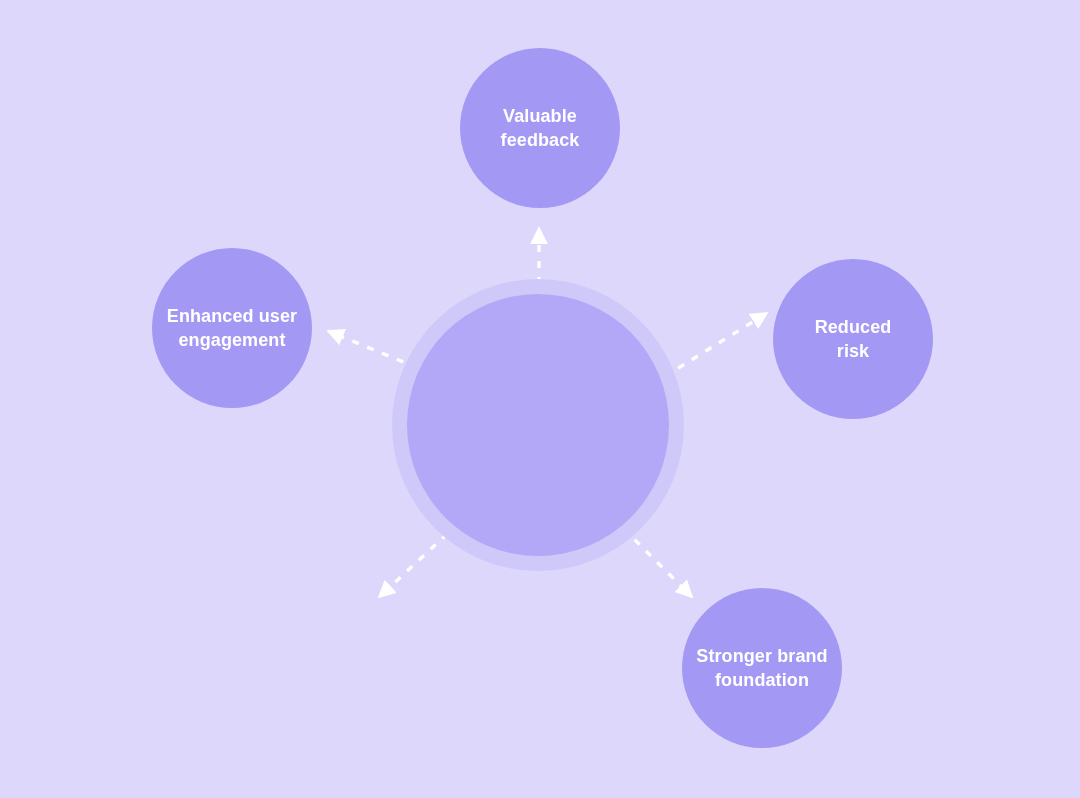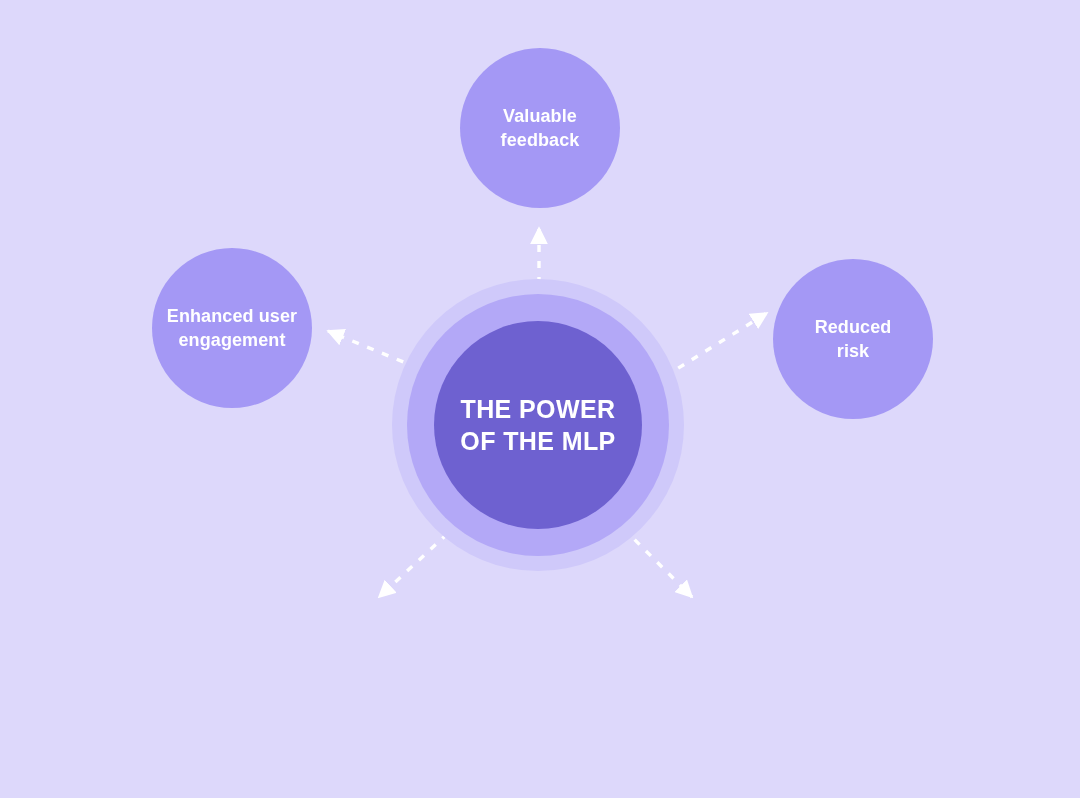--- a/index.html
+++ b/index.html
@@ -100,26 +100,20 @@
 
     <line x1="651" y1="385" x2="767" y2="313" stroke="#ffffff" stroke-width="3.4" stroke-dasharray="7 9" stroke-linecap="butt" marker-end="url(#arrowhead)"></line>
 
     <line x1="471" y1="512" x2="379" y2="597" stroke="#ffffff" stroke-width="3.4" stroke-dasharray="7 9" stroke-linecap="butt" marker-end="url(#arrowhead)"></line>
 
     <line x1="612" y1="517" x2="692" y2="597" stroke="#ffffff" stroke-width="3.4" stroke-dasharray="7 9" stroke-linecap="butt" marker-end="url(#arrowhead)"></line>
   </svg>
 
   <div class="node hub-outer"></div>
   <div class="node hub-mid"></div>
-  <div class="node hub-core">
-    <div class="node-label">
-      <div>THE POWER</div>
-      <div>OF THE MLP</div>
-    </div>
-  </div>
 
   <div class="node satellite n-top">
     <div class="node-label">
       <div>Valuable</div>
       <div>feedback</div>
     </div>
   </div>
 
   <div class="node satellite n-left">
     <div class="node-label">
@@ -129,14 +123,20 @@
   </div>
 
   <div class="node satellite n-right">
     <div class="node-label">
       <div>Reduced</div>
       <div>risk</div>
     </div>
   </div>
 
 
+  <div class="node satellite n-bright">
+    <div class="node-label">
+      <div>Stronger brand</div>
+      <div>foundation</div>
+    </div>
+  </div>
 
 </div>
 
 </body></html>

